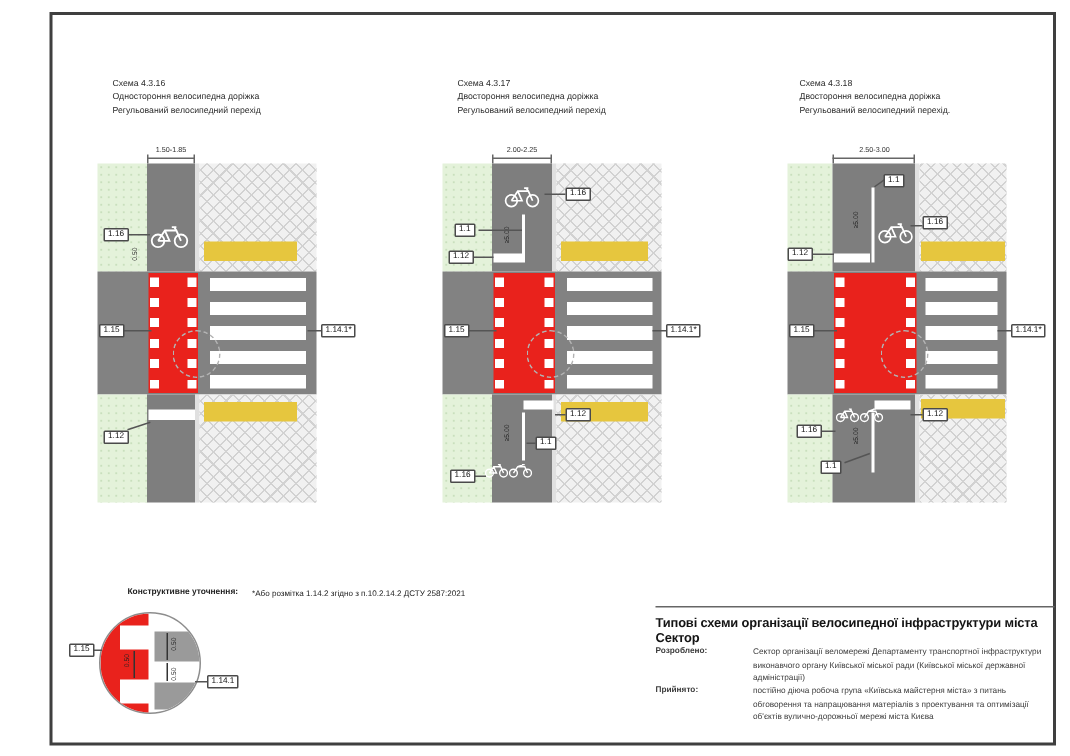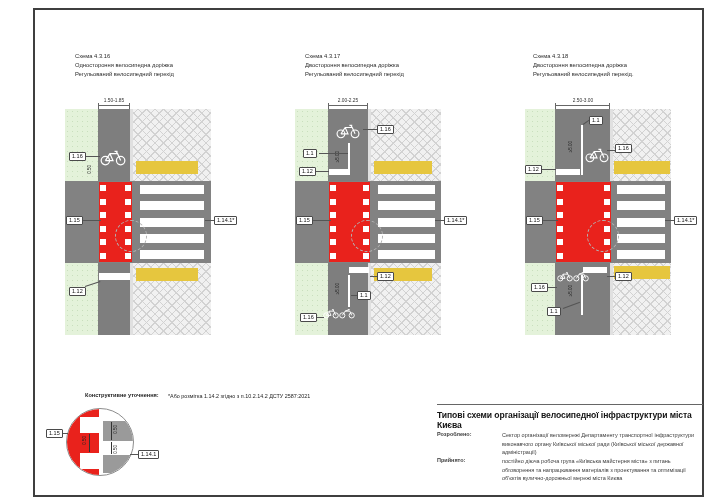--- a/index.html
+++ b/index.html
@@ -282,17 +282,17 @@
   <div class="rotdim" style="left:46px;top:36px;">0.50</div>
 </div>
 <div class="mlbl" style="left:46px;top:429px;">1.15</div>
 <div class="leader" style="left:60px;top:433px;width:8px;"></div>
 <div class="mlbl" style="left:138px;top:450px;">1.14.1</div>
 <div class="leader" style="left:130px;top:454px;width:8px;"></div>
 
 <div class="note">*Або розмітка 1.14.2 згідно з п.10.2.14.2 ДСТУ 2587:2021</div>
 
 <div class="tbline"></div>
-<div class="tbtitle">Типові схеми організації велосипедної інфраструктури міста Києва</div>
+<div class="tbtitle">Типові схеми організації велосипедної інфраструктури міста Сектор</div>
 <div class="tblabel" style="top:431px;">Розроблено:</div>
 <div class="tbtext" style="top:431px;">Сектор організації веломережі Департаменту транспортної інфраструктури виконавчого органу Київської міської ради (Київської міської державної адміністрації)</div>
 <div class="tblabel" style="top:457px;">Прийнято:</div>
 <div class="tbtext" style="top:457px;">постійно діюча робоча група «Київська майстерня міста» з питань обговорення та напрацювання матеріалів з проектування та оптимізації об'єктів вулично-дорожньої мережі міста Києва</div>
 
 </body></html>

